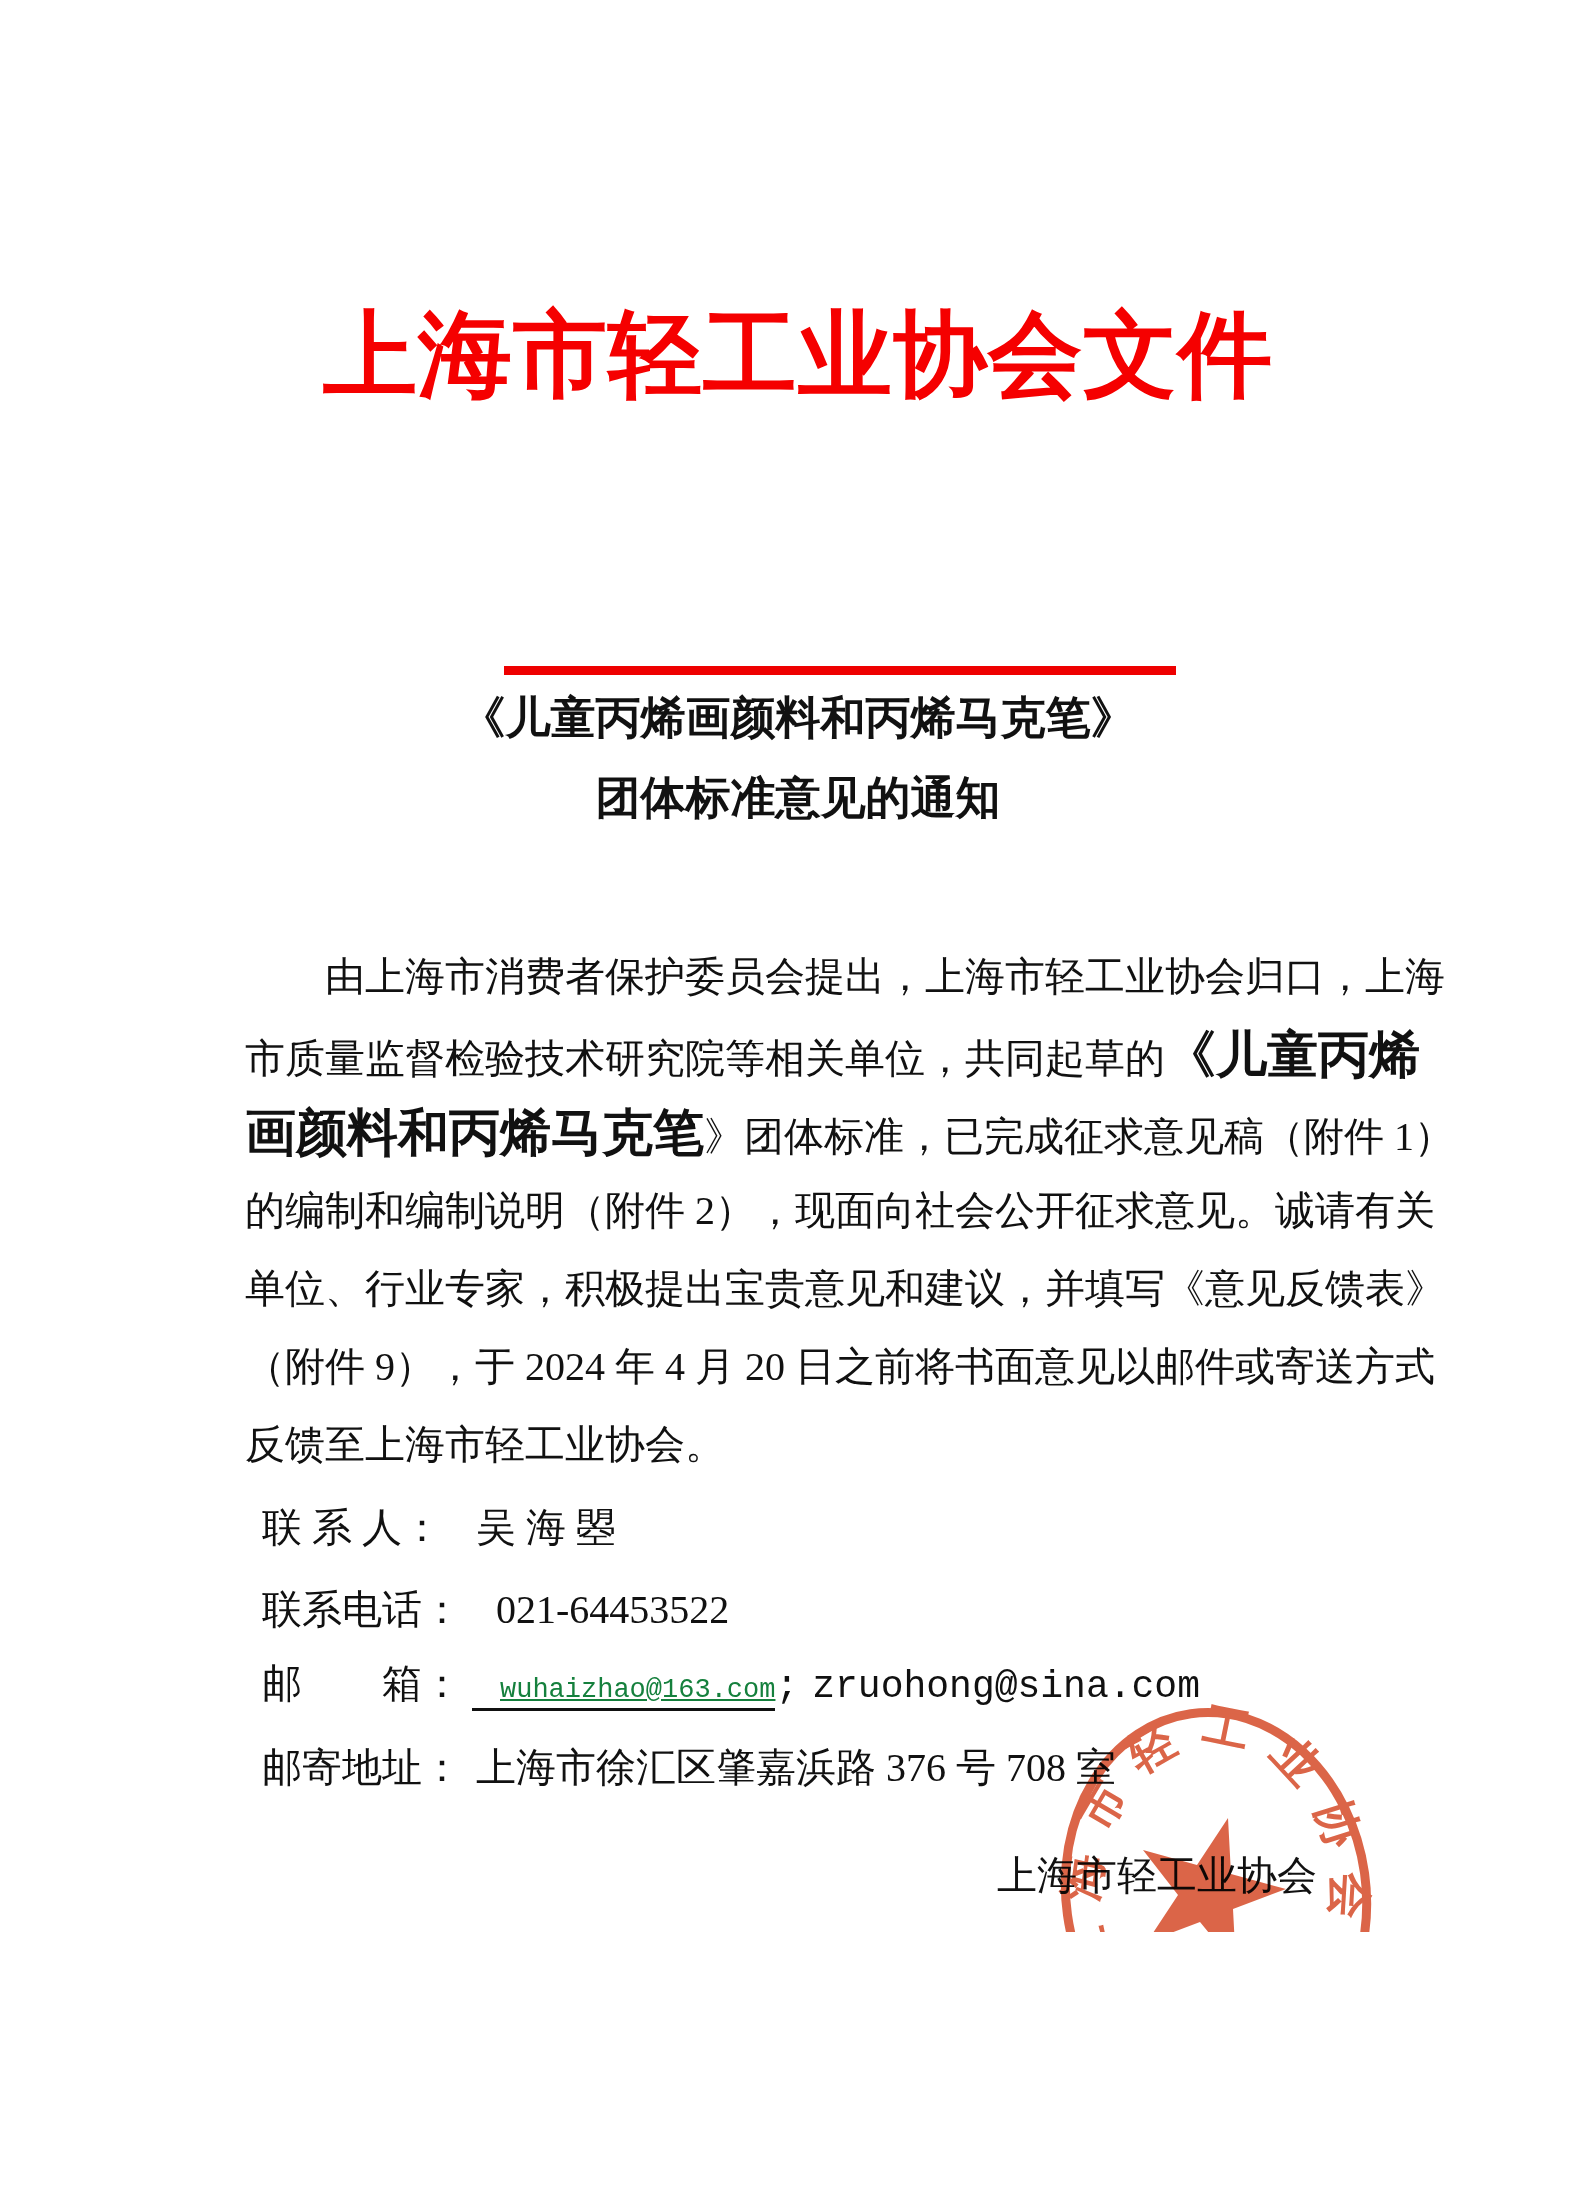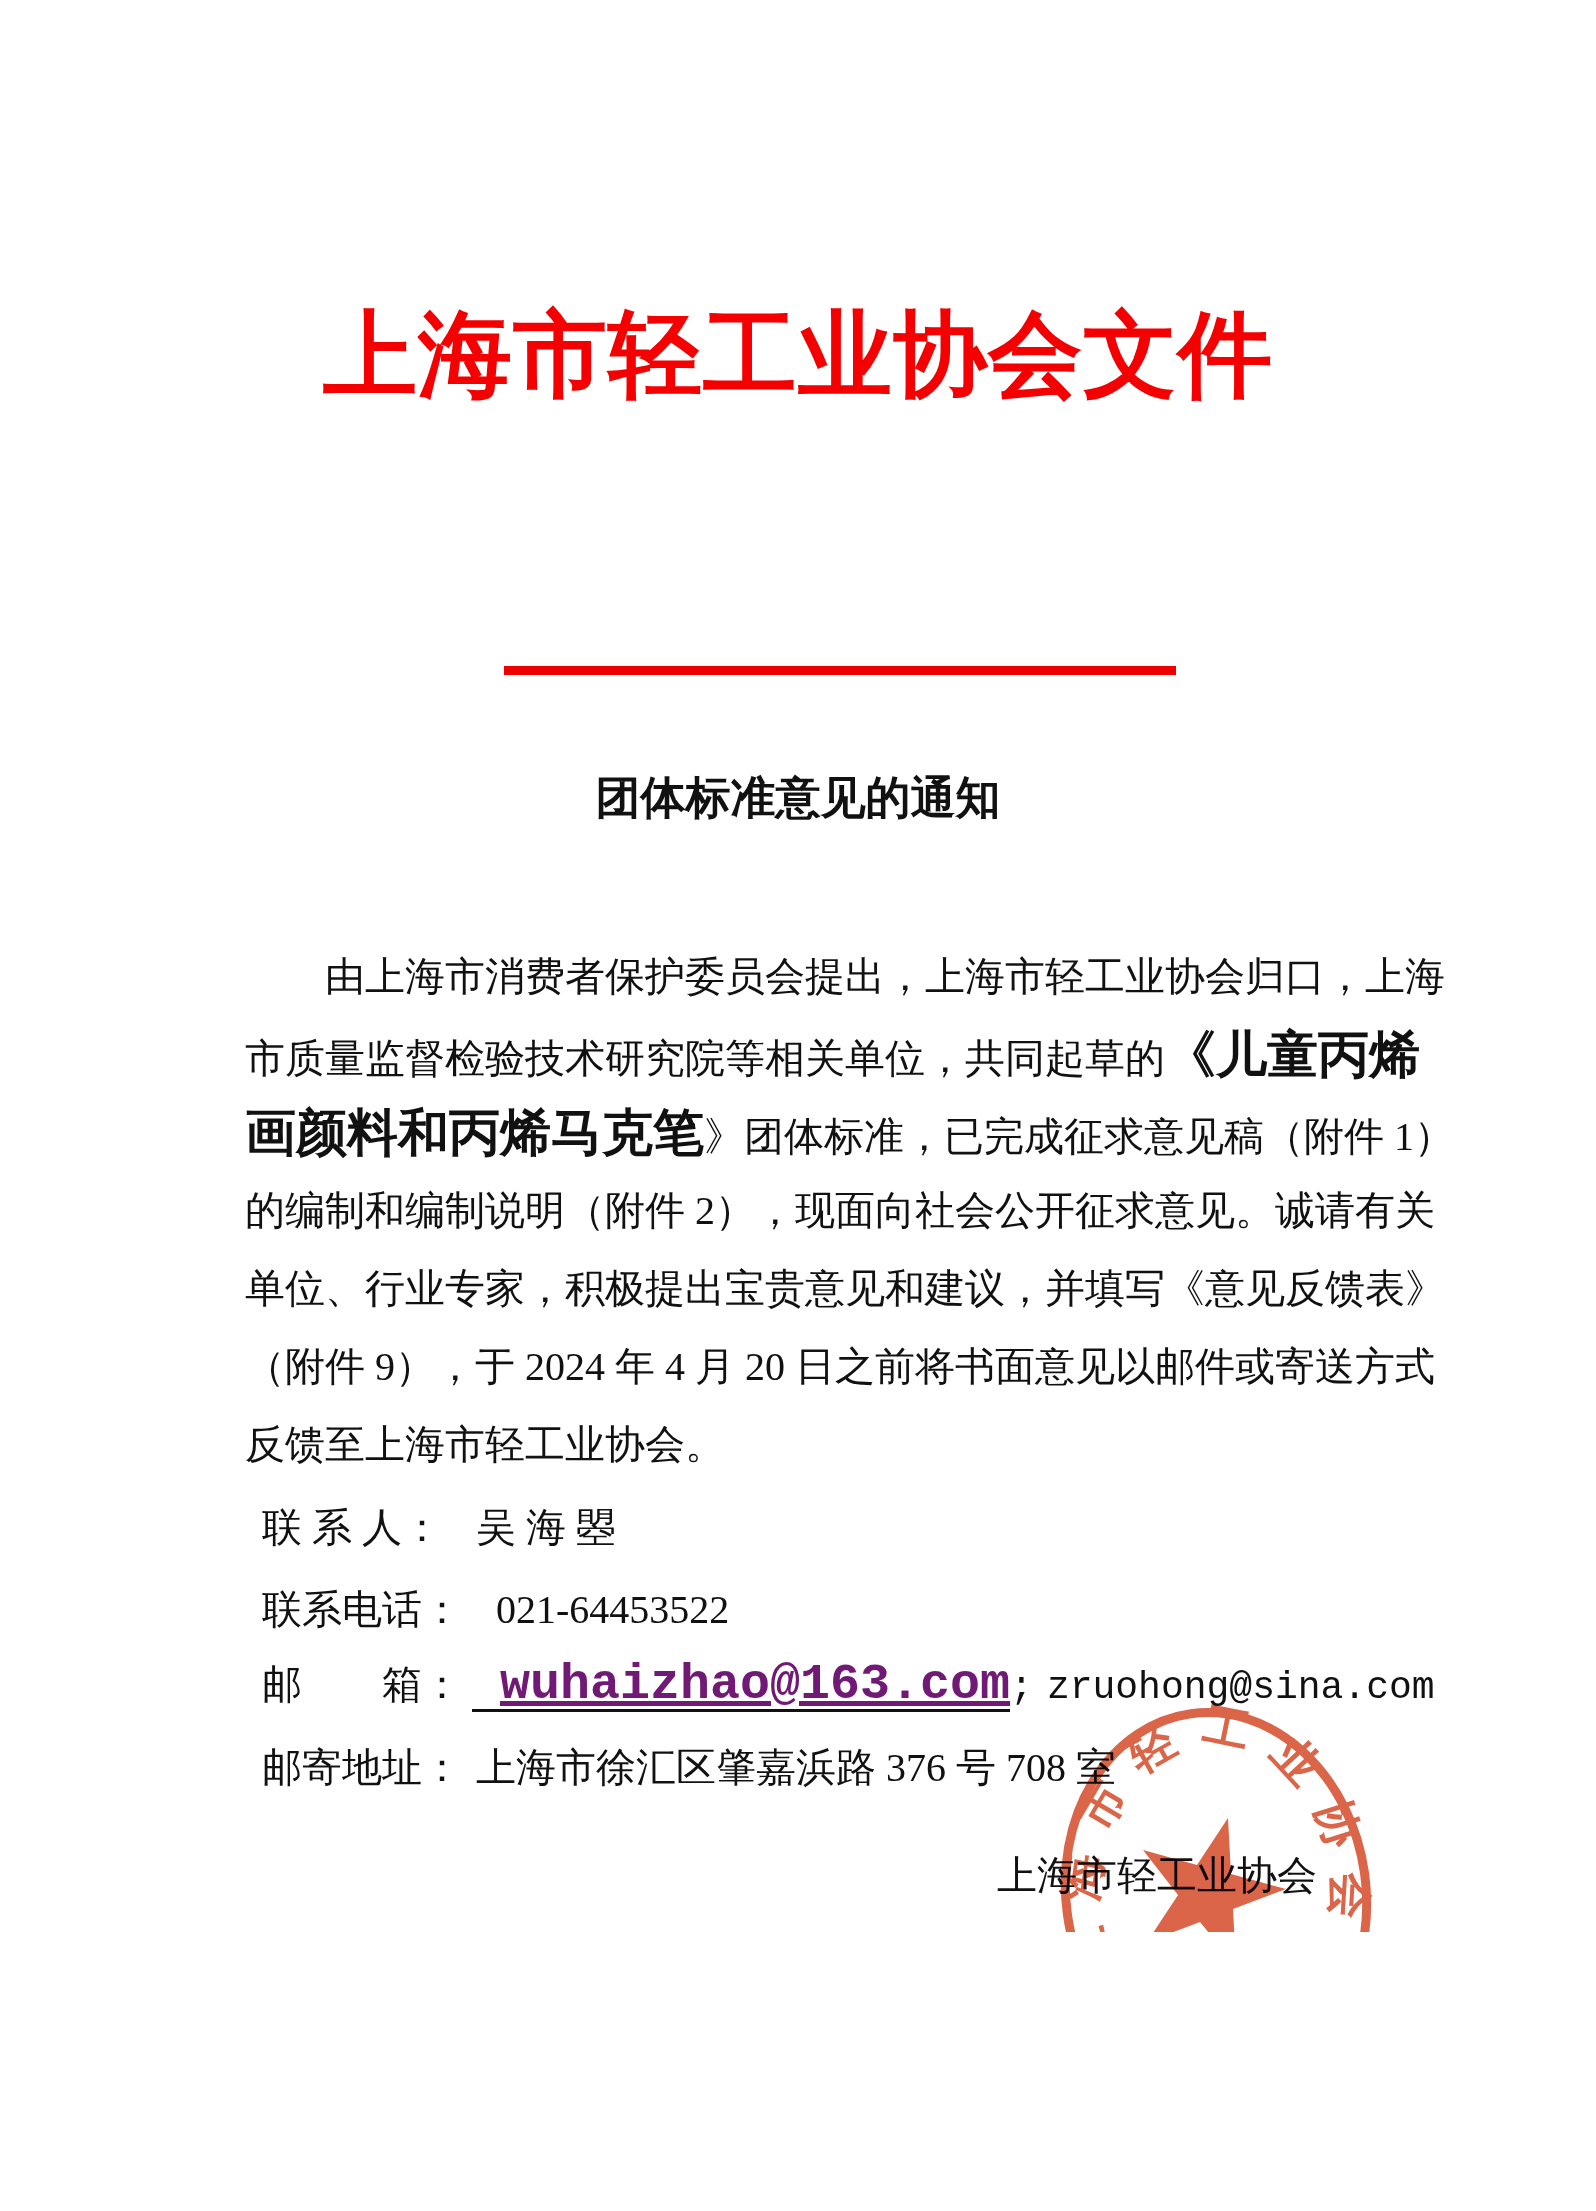--- a/index.html
+++ b/index.html
@@ -71,25 +71,24 @@
   .row-address{top:1740px;}
   .c-val{margin-left:34px;}
   .c-val-tight{margin-left:14px;}
   .email-wrap{
     margin-left:10px;
     border-bottom:3px solid #111;
     padding-bottom:2px;
   }
   .lead-space{display:inline-block;width:28px;}
   a.email-link{
-    color:#701a75;
+    color:#15803d;
     text-decoration:underline;
     font-family:"Liberation Mono","DejaVu Sans Mono",monospace;
-    font-size:50px;
-    font-weight:bold;
+    font-size:27px;
   }
   .email-plain{
     font-family:"Liberation Mono","DejaVu Sans Mono",monospace;
     font-size:38px;
   }
   .sig-org{
     position:absolute;top:1848px;left:992px;width:330px;
     text-align:center;font-size:40px;white-space:nowrap;
   }
   .sig-date{
@@ -111,20 +110,21 @@
 </head>
 <body>
 
 <div class="page">
 
   <div class="org-title">上海市轻工业协会文件</div>
 
 
   <div class="red-rule"></div>
 
+  <div class="subject1">《儿童丙烯画颜料和丙烯马克笔》</div>
   <div class="subject2">团体标准意见的通知</div>
 
 
   <div class="body-block">
     <div class="bline indent">
       <span>由上海市消费者保护委员会提出，上海市轻工业协会归口，上海</span>
     </div>
     <div class="bline">
       <span>市质量监督检验技术研究院等相关单位，共同起草的</span><span class="big">《儿童丙烯</span>
     </div>

